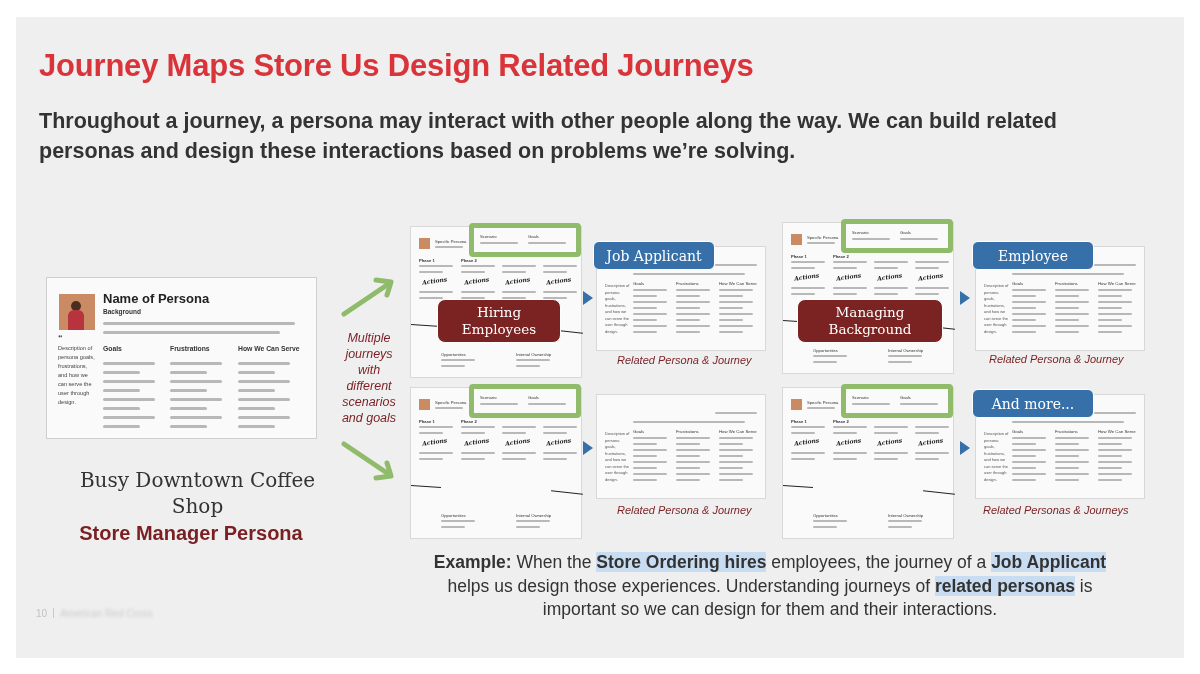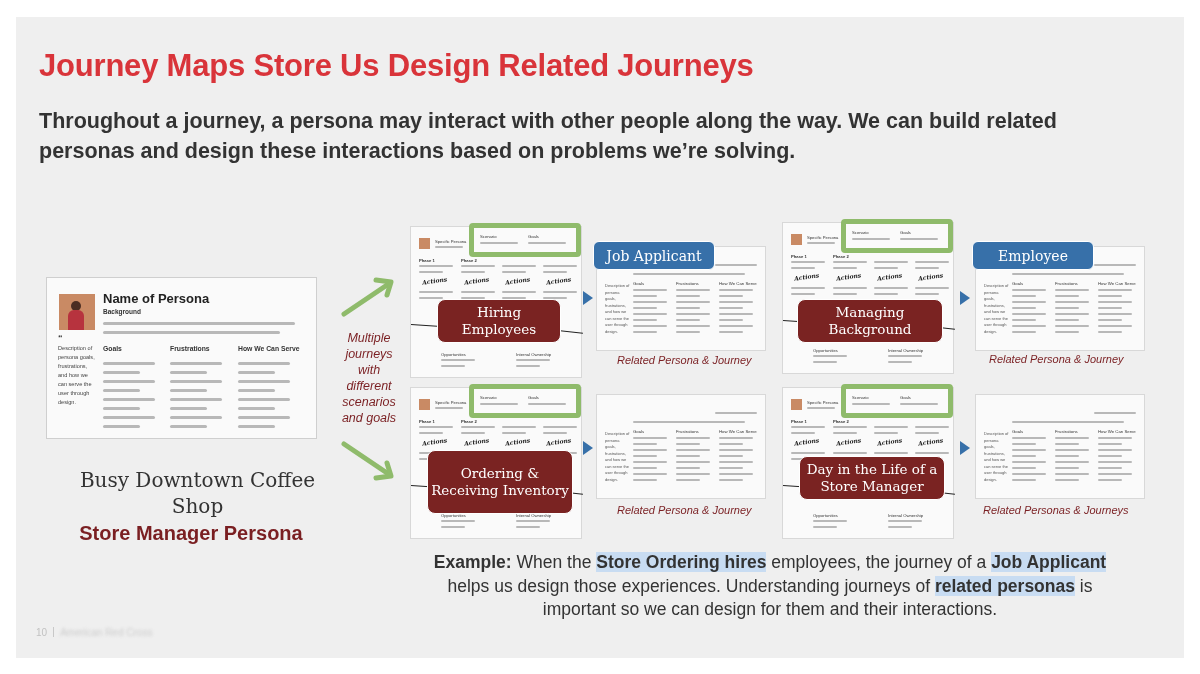--- a/index.html
+++ b/index.html
@@ -39,21 +39,21 @@
   .rpersona { position: absolute; width: 170px; height: 105px; background: #fafafa; border: 1px solid #d8d8d8; }
   .rp-tab { position: absolute; left: -4px; top: -6px; width: 122px; height: 29px; background: #3770a9; border: 1px solid #ffffff; border-radius: 6px; color: #fff; font-family: "DejaVu Serif", "Liberation Serif", serif; font-size: 14px; display: flex; align-items: center; justify-content: center; }
   .rp-col { position: absolute; top: 34px; font-size: 4.3px; color: #333; white-space: nowrap; }
   .rp-quote { position: absolute; left: 8px; top: 36px; width: 26px; font-size: 4px; line-height: 6.5px; color: #555; }
   .related-caption { position: absolute; font-size: 11px; font-style: italic; color: #7a1f22; white-space: nowrap; }
   .tri { position: absolute; width: 0; height: 0; border-top: 7px solid transparent; border-bottom: 7px solid transparent; border-left: 10px solid #3770a9; }
 
   .example { position: absolute; left: 420px; top: 551px; width: 700px; text-align: center; font-size: 17.5px; line-height: 23.5px; color: #333; }
   .example b { font-weight: bold; }
   .hl { background: #c8dcf2; }
-  .footer { position: absolute; left: 36px; top: 627px; font-size: 10px; color: #c2c2c2; white-space: nowrap; }
+  .footer { position: absolute; left: 36px; top: 608px; font-size: 10px; color: #c2c2c2; white-space: nowrap; }
   .footer .sep { display: inline-block; width: 1px; height: 10px; background: #c8c8c8; margin: 0 6px -1px 6px; }
   .footer .org { filter: blur(1.6px); color: #cccccc; }
   svg.arrow { position: absolute; overflow: visible; }
 </style>
 </head>
 <body>
 
 <div class="slide"></div>
 
 <div class="title">Journey Maps Store Us Design Related Journeys</div>
@@ -299,21 +299,20 @@
     <div class="bar" style="left:30px;top:138px;width:24px;height:2px;"></div>
     <div class="jm-label" style="left:105px;top:125px;">Internal Ownership</div>
     <div class="bar" style="left:105px;top:132px;width:34px;height:2px;"></div>
     <div class="bar" style="left:105px;top:138px;width:24px;height:2px;"></div>
     <div class="jm-green" style="left:58px;top:-4px;">
       <div class="jm-label" style="left:6px;top:6px;">Scenario</div>
       <div class="bar" style="left:6px;top:14px;width:38px;height:2px;"></div>
       <div class="jm-label" style="left:54px;top:6px;">Goals</div>
       <div class="bar" style="left:54px;top:14px;width:38px;height:2px;"></div>
     </div>
-    <div class="jm-overlay" style="left:16px;top:62px;width:146px;height:64px;">Ordering &amp; Receiving Inventory</div>
   </div>
 <div class="tri" style="left:583px;top:441px;"></div>
 <div class="rpersona" style="left:596px;top:394px;">
     <div class="bar" style="left:118px;top:17px;width:42px;height:2px;"></div>
     <div class="bar" style="left:36px;top:26px;width:112px;height:2px;"></div>
     <div class="rp-quote">Description of persona goals, frustrations, and how we can serve the user through design.</div>
     <div class="rp-col" style="left:36px;">Goals</div>
     <div class="bar" style="left:36px;top:42px;width:34px;height:2px;"></div>
     <div class="bar" style="left:36px;top:48px;width:24px;height:2px;"></div>
     <div class="bar" style="left:36px;top:54px;width:34px;height:2px;"></div>
@@ -375,21 +374,20 @@
     <div class="bar" style="left:30px;top:138px;width:24px;height:2px;"></div>
     <div class="jm-label" style="left:105px;top:125px;">Internal Ownership</div>
     <div class="bar" style="left:105px;top:132px;width:34px;height:2px;"></div>
     <div class="bar" style="left:105px;top:138px;width:24px;height:2px;"></div>
     <div class="jm-green" style="left:58px;top:-4px;">
       <div class="jm-label" style="left:6px;top:6px;">Scenario</div>
       <div class="bar" style="left:6px;top:14px;width:38px;height:2px;"></div>
       <div class="jm-label" style="left:54px;top:6px;">Goals</div>
       <div class="bar" style="left:54px;top:14px;width:38px;height:2px;"></div>
     </div>
-    <div class="jm-overlay" style="left:16px;top:68px;width:146px;height:44px;">Day in the Life of a Store Manager</div>
   </div>
 <div class="tri" style="left:960px;top:441px;"></div>
 <div class="rpersona" style="left:975px;top:394px;">
     <div class="bar" style="left:118px;top:17px;width:42px;height:2px;"></div>
     <div class="bar" style="left:36px;top:26px;width:112px;height:2px;"></div>
     <div class="rp-quote">Description of persona goals, frustrations, and how we can serve the user through design.</div>
     <div class="rp-col" style="left:36px;">Goals</div>
     <div class="bar" style="left:36px;top:42px;width:34px;height:2px;"></div>
     <div class="bar" style="left:36px;top:48px;width:24px;height:2px;"></div>
     <div class="bar" style="left:36px;top:54px;width:34px;height:2px;"></div>
@@ -409,18 +407,19 @@
     <div class="bar" style="left:79px;top:84px;width:24px;height:2px;"></div>
     <div class="rp-col" style="left:122px;">How We Can Serve</div>
     <div class="bar" style="left:122px;top:42px;width:34px;height:2px;"></div>
     <div class="bar" style="left:122px;top:48px;width:24px;height:2px;"></div>
     <div class="bar" style="left:122px;top:54px;width:34px;height:2px;"></div>
     <div class="bar" style="left:122px;top:60px;width:24px;height:2px;"></div>
     <div class="bar" style="left:122px;top:66px;width:34px;height:2px;"></div>
     <div class="bar" style="left:122px;top:72px;width:24px;height:2px;"></div>
     <div class="bar" style="left:122px;top:78px;width:34px;height:2px;"></div>
     <div class="bar" style="left:122px;top:84px;width:24px;height:2px;"></div>
+    <div class="rp-tab">And more...</div>
   </div>
 <div class="related-caption" style="left:983px;top:504px;">Related Personas &amp; Journeys</div>
 
 <div class="example"><b>Example:</b><span> When the </span><b class="hl">Store Ordering hires</b><span> employees, the journey of a </span><b class="hl">Job Applicant</b><span> helps us design those experiences. Understanding journeys of </span><b class="hl">related personas</b><span> is important so we can design for them and their interactions.</span></div>
 
 <div class="footer"><span>10</span><span class="sep"></span><span class="org">American Red Cross</span></div>
 
 </body></html>

